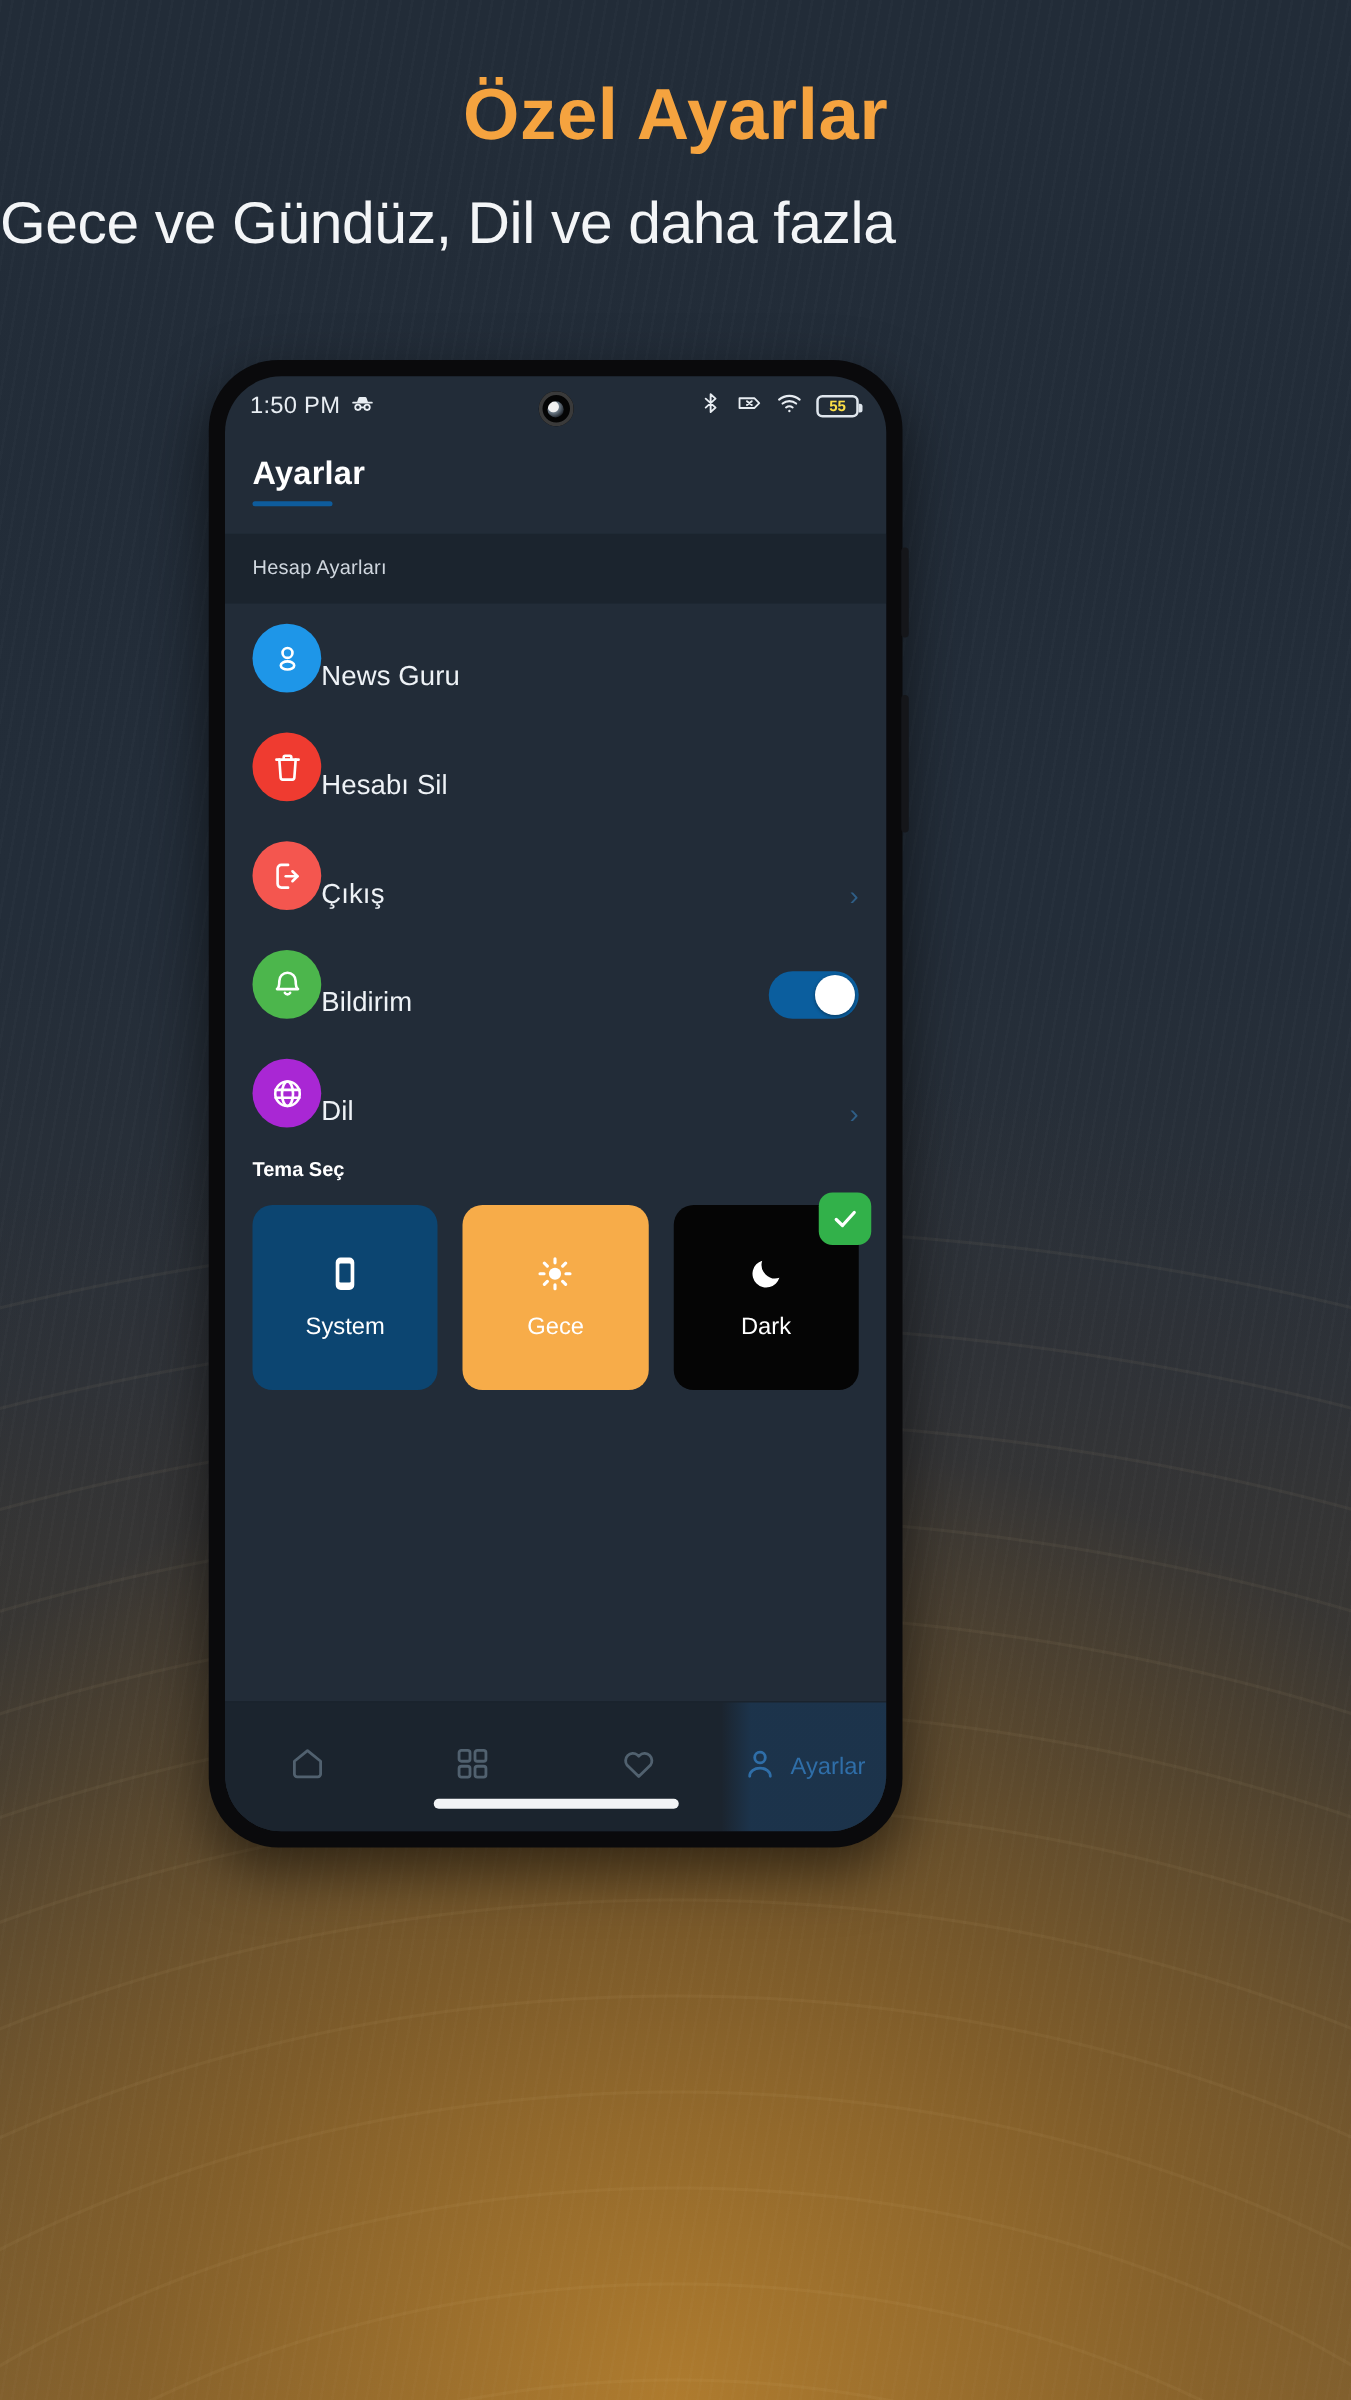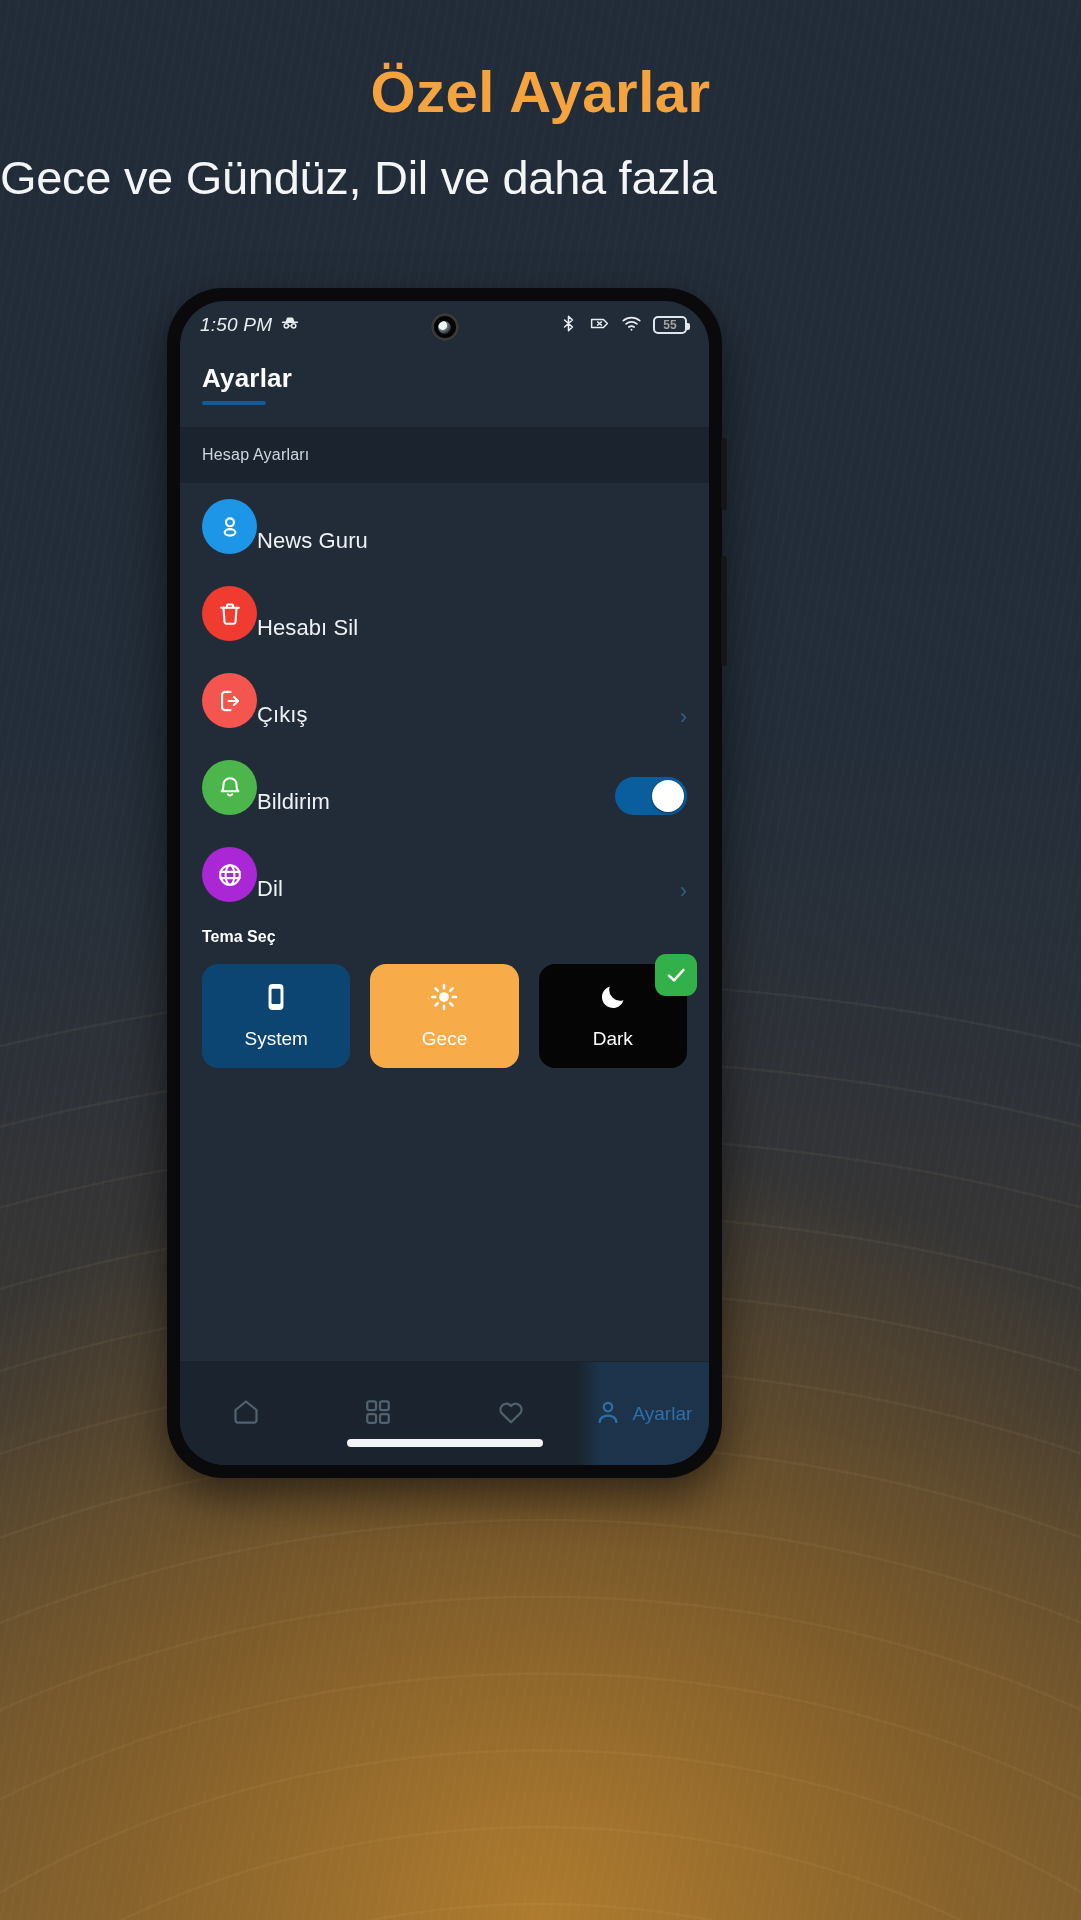--- a/index.html
+++ b/index.html
@@ -73,21 +73,21 @@
   }
 
   
   .statusbar {
     height: 48px; flex: 0 0 48px;
     display: flex; align-items: center;
     padding: 0 22px 0 20px;
     color: #e8edf2;
     position: relative;
   }
-  .sb-time { font-size: 19px; font-weight: 500; letter-spacing:.2px;font-style:italic; }
+  .sb-time { font-size: 19px; font-weight: 500; letter-spacing:.2px; }
   .sb-left { display: flex; align-items: center; gap: 8px; }
   .sb-right { margin-left: auto; display: flex; align-items: center; gap: 11px; }
   .punchhole {
     position: absolute; left: 50%; top: 12px; transform: translateX(-50%);
     width: 28px; height: 28px; border-radius: 50%;
     background: #050505;
     box-shadow: inset 0 0 0 3px #3a3a3a;
     display:flex; align-items:center; justify-content:center;
   }
   .punchhole::after{
@@ -95,21 +95,21 @@
     background: radial-gradient(circle at 36% 34%, #f2f2f2 0 34%, #6d7a86 40%, #1b2027 78%);
   }
   .batt {
     width: 34px; height: 18px; border: 2px solid #dfe6ed; border-radius: 5px;
     display: flex; align-items: center; justify-content: center; position: relative;
   }
   .batt::after {
     content: ""; position: absolute; right: -5px; top: 5px;
     width: 3px; height: 7px; background: #dfe6ed; border-radius: 0 2px 2px 0;
   }
-  .batt span { font-size: 12px; font-weight: 700; color: #a3a3a3; line-height: 1; }
+  .batt span { font-size: 12px; font-weight: 700; color: #fde047; line-height: 1; }
 
   
   .apphdr { padding: 14px 22px 22px; }
   .apphdr h1 { font-size: 26px; color: #ffffff; font-weight: 700; letter-spacing: .2px; }
   .apphdr .rule { margin-top: 7px; width: 64px; height: 4px; background: #0e5c9c; border-radius: 2px; }
 
   
   .section-head {
     background: #1b242e;
     padding: 19px 22px;
@@ -136,21 +136,21 @@
     position: absolute; top: 3px; right: 3px;
     width: 32px; height: 32px; border-radius: 50%; background: #ffffff;
     box-shadow: 0 1px 3px rgba(0,0,0,.4);
   }
 
   
   .theme-wrap { padding: 10px 22px 26px; }
   .theme-title { font-size: 16px; font-weight: 700; color: #ffffff; margin-bottom: 18px; }
   .theme-cards { display: flex; gap: 20px; }
   .tcard {
-    flex: 1 1 0; height: 104px; border-radius: 16px;
+    flex: 1 1 0; height: 148px; border-radius: 16px;
     display: flex; flex-direction: column; align-items: center; justify-content: center;
     gap: 12px; position: relative;
   }
   .tcard .tlabel { font-size: 19px; color: #ffffff; }
   .tcard svg { width: 30px; height: 30px; }
   .tcard.system { background: #0c4571; }
   .tcard.light  { background: #f7ac49; }
   .tcard.dark   { background: #050505; align-items: center; }
   .tickbox {
     position: absolute; top: -10px; right: -10px;

